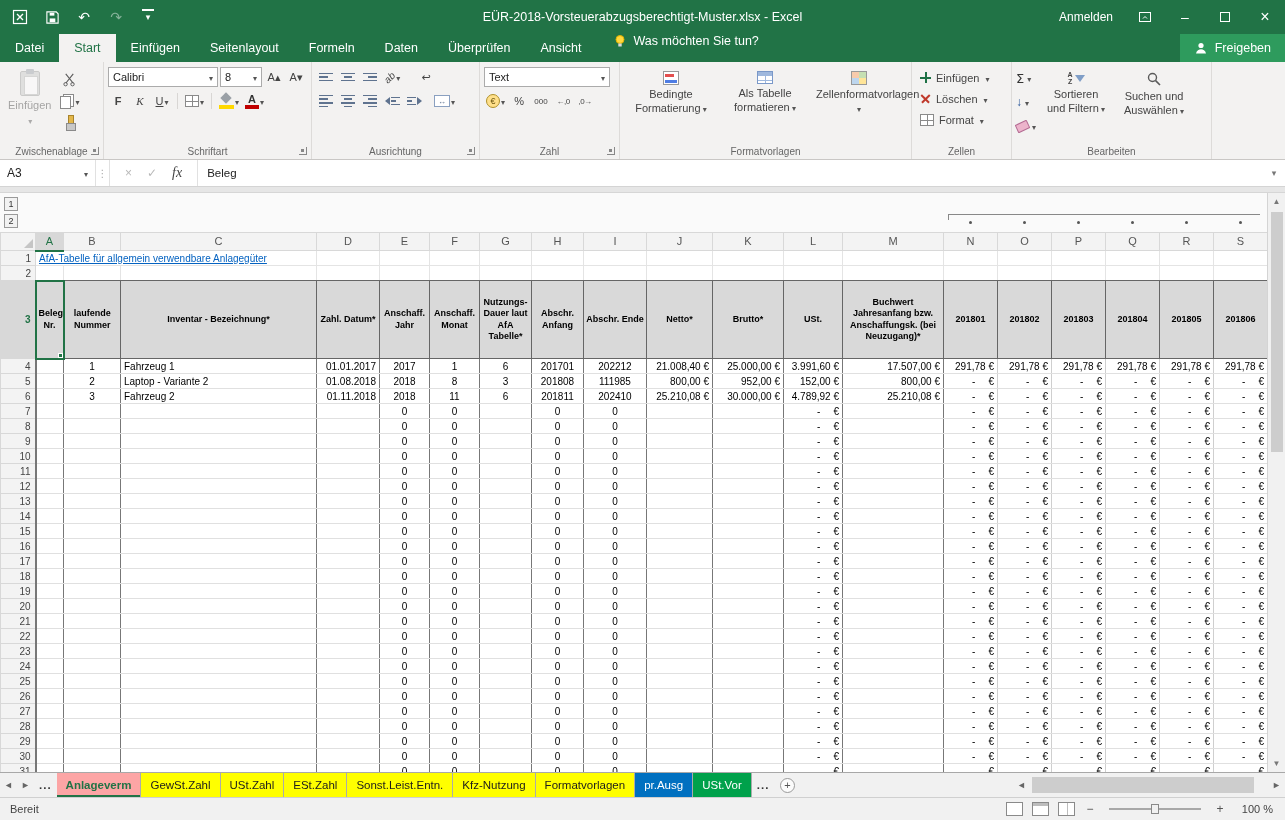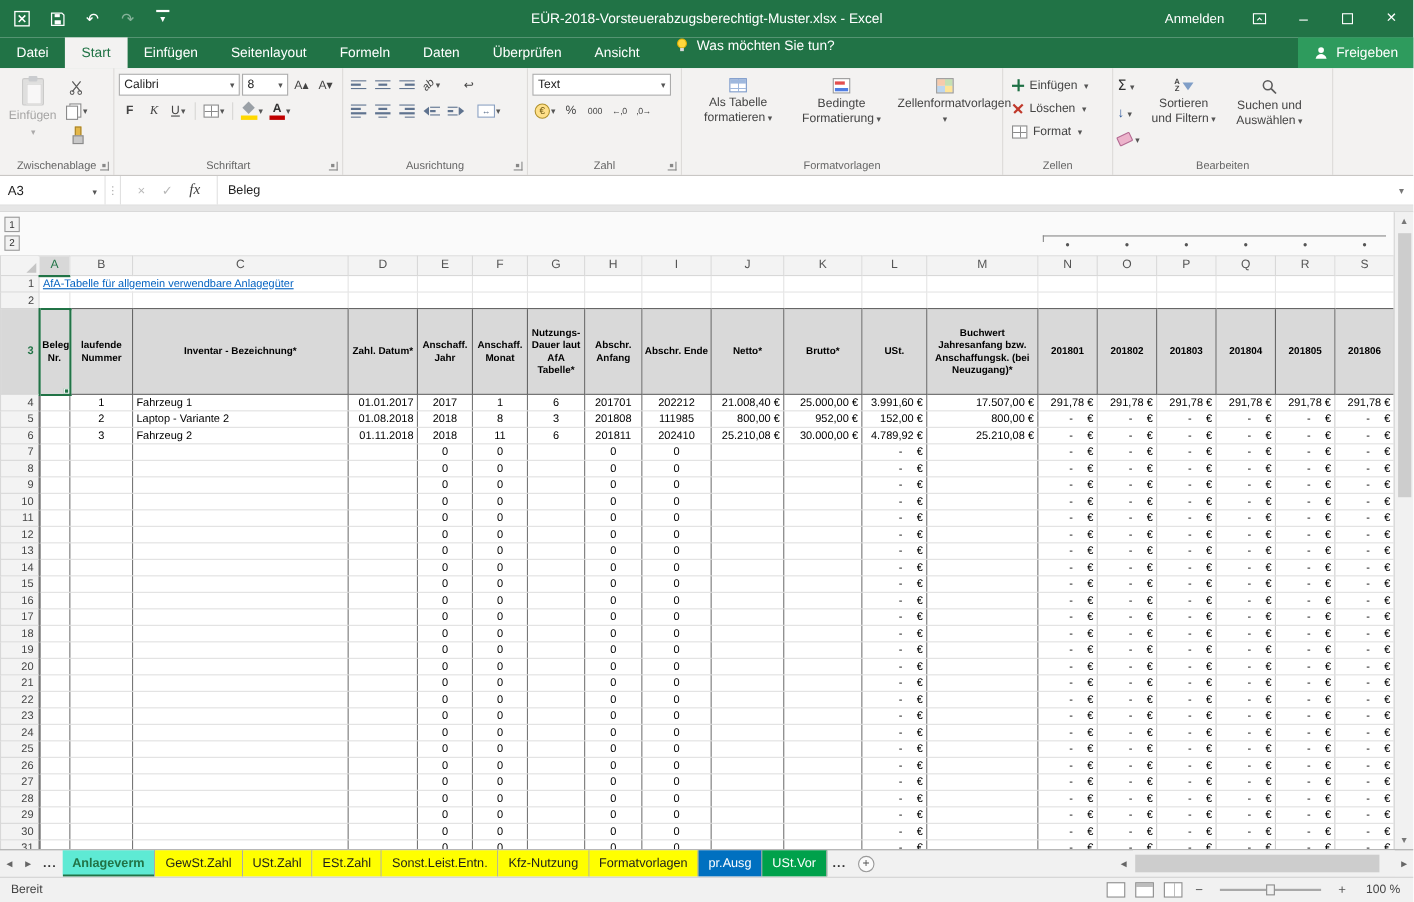--- a/index.html
+++ b/index.html
@@ -159,21 +159,21 @@
 .vsarr{height:17px;width:100%;display:flex;align-items:center;justify-content:center;color:#777;font-size:8px}
 .vsthumb{width:12px;background:#cdcdcd;height:240px;margin-top:2px}
 .vsfill{flex:1}
 
 
 .sheetbar{position:absolute;left:0;right:0;bottom:23px;height:25px;background:#f1f1f1;border-top:1px solid #a8a8a8;display:flex;align-items:stretch;font-size:11.5px}
 .navarr{width:17px;display:flex;align-items:center;justify-content:center;color:#666;font-size:9px}
 .ellip{display:flex;align-items:center;padding:0 5px;color:#333;font-weight:bold;letter-spacing:1px}
 #sheet-tabs{display:flex;align-items:stretch}
 .stab{display:flex;align-items:center;padding:0 9px;border-right:1px solid #ababab;color:#1c1c1c;white-space:nowrap}
-.stab.active{background:#5eead4;color:var(--excel-green);font-weight:bold;box-shadow:inset 0 -2px 0 var(--excel-green)}
+.stab.active{background:#fca5a5;color:var(--excel-green);font-weight:bold;box-shadow:inset 0 -2px 0 var(--excel-green)}
 .stab.yellow{background:var(--tab-yellow)}
 .stab.blue{background:var(--tab-blue);color:#fff}
 .stab.green{background:var(--tab-green);color:#fff}
 .addsheet{width:26px;display:flex;align-items:center;justify-content:center}
 .addsheet i{width:15px;height:15px;border:1px solid #9a9a9a;border-radius:50%;display:flex;align-items:center;justify-content:center;font-size:11px;color:#555;background:#fbfbfb}
 .hscroll{margin-left:auto;display:flex;align-items:center}
 .htrack{width:238px;height:100%;background:#f1f1f1;position:relative}
 .hthumb{position:absolute;left:2px;top:4px;bottom:4px;width:222px;background:#cdcdcd}
 
 
@@ -423,26 +423,26 @@
       <span class="sbtn" style="font-size:8px">000</span>
       <span class="sbtn decbtn">←,0</span>
       <span class="sbtn decbtn">,0→</span>
     </div>
     <div class="glabel">Zahl</div>
     <span class="launcher"></span>
   </div>
 
   <div class="rgroup" style="width:292px;display:flex;align-items:flex-start">
     <div class="bigbtn" style="width:94px">
+      <span class="ico-condfmt"></span>
+      <span class="lbl2 dd2">Bedingte Formatierung</span>
+    </div>
+    <div class="bigbtn" style="width:94px">
       <span class="ico-table"></span>
       <span class="lbl2 dd2">Als Tabelle formatieren</span>
-    </div>
-    <div class="bigbtn" style="width:94px">
-      <span class="ico-condfmt"></span>
-      <span class="lbl2 dd2">Bedingte Formatierung</span>
     </div>
     <div class="bigbtn" style="width:94px">
       <span class="ico-styles"></span>
       <span class="lbl2 dd2">Zellenformatvorlagen</span>
     </div>
     <div class="glabel">Formatvorlagen</div>
   </div>
 
   <div class="rgroup" style="width:100px">
     <div class="cellrow">

